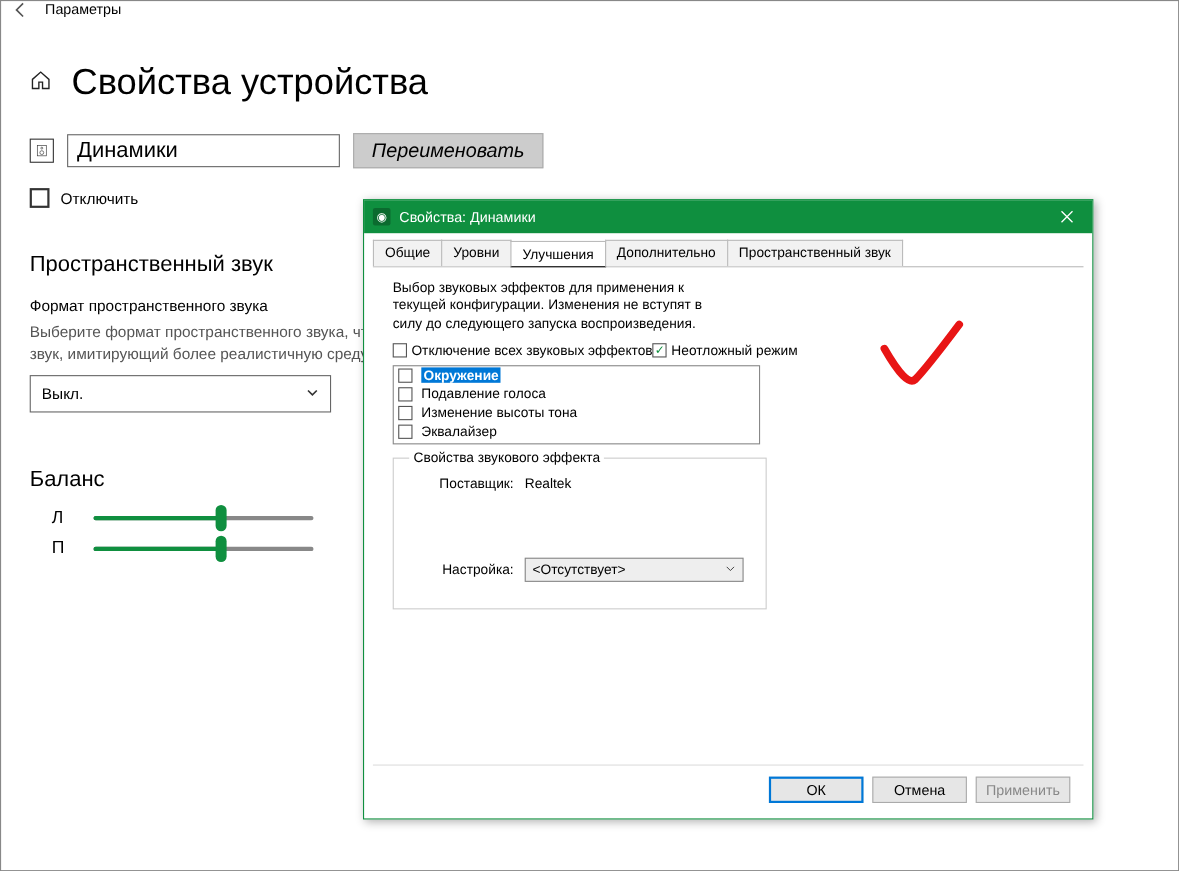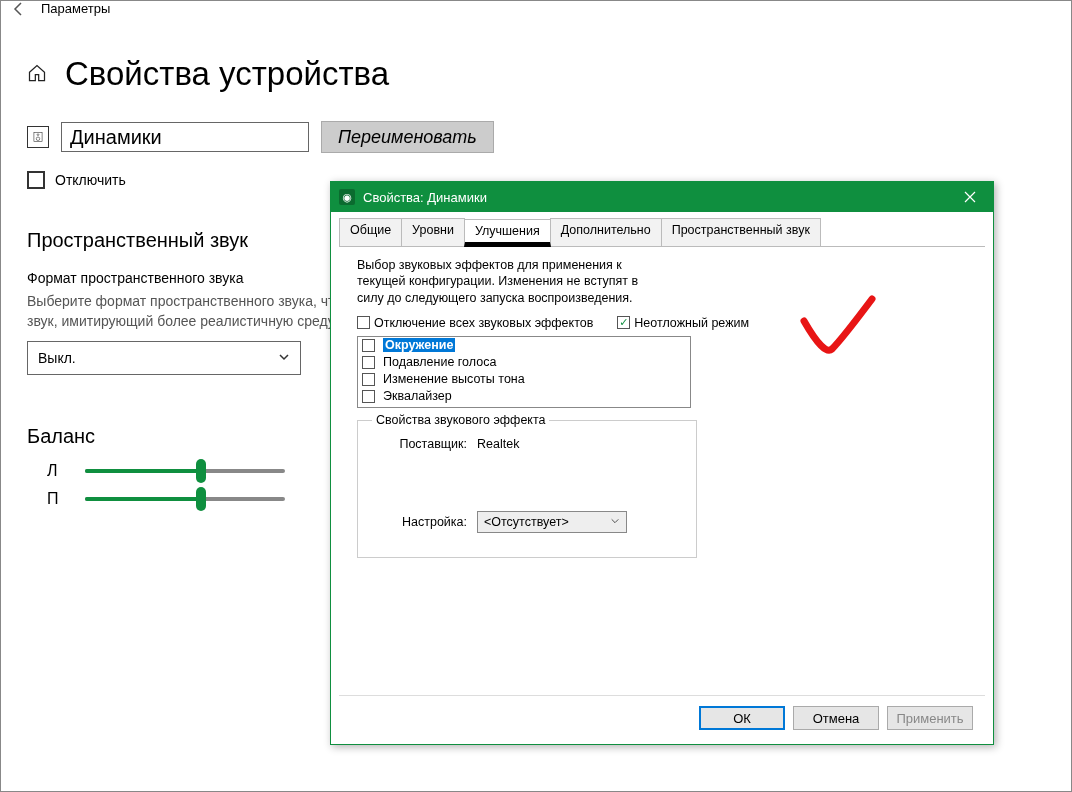--- a/index.html
+++ b/index.html
@@ -156,32 +156,32 @@
     padding: 4px 10px;
     border: 1px solid #bbb;
     border-bottom: none;
     background: #f2f2f2;
     margin-right: -1px;
     cursor:pointer;
     position:relative;
   }
   .tab.active {
     background: #fff;
-    border-bottom: 5px solid #000000;
+    border-bottom: 1px solid #000000;
     top: 1px;
     z-index: 2;
   }
   .tab-body {
     border: none;
     padding: 10px 18px 10px 18px;
     flex:1;
     position:relative;
   }
   .intro-text { max-width: 300px; line-height:1.3; margin-bottom:10px;}
-  .checks-row { display:flex; gap: 24px; align-items:center; margin-bottom: 6px;}
+  .checks-row { display:flex; align-items:center; margin-bottom: 6px;}
   .small-checkbox {
     width: 13px; height:13px;
     border: 1px solid #555;
     display:inline-flex;align-items:center;justify-content:center;
     margin-right: 4px;
     font-size: 11px;
     color:#0f8f3f;
     box-sizing:border-box;
   }
   .effects-list {
@@ -208,21 +208,21 @@
     padding: 8px 14px 18px 14px;
     width: 310px;
   }
   .fieldset-legend { position:relative; top:-16px; background:#fff; padding:0 4px; font-size:12.5px;}
   .fieldset-inner { margin-top:-12px; }
   .prop-row { display:flex; margin: 6px 0; }
   .prop-row .k { width: 95px; text-align: right; padding-right: 10px; }
   .prop-row .v { flex:1; }
   .setting-dropdown {
     border:1px solid #888; background:#eee;
-    height: 22px; width: 150px;
+    height: 22px; width: 199px;
     display:flex;align-items:center;justify-content:space-between;
     padding:0 6px; box-sizing:border-box; cursor:pointer;
   }
   .dialog-footer {
     display:flex; justify-content:flex-end;
     gap: 8px;
     padding: 10px 12px;
     border-top: 1px solid #ddd;
   }
   .dlg-btn {

